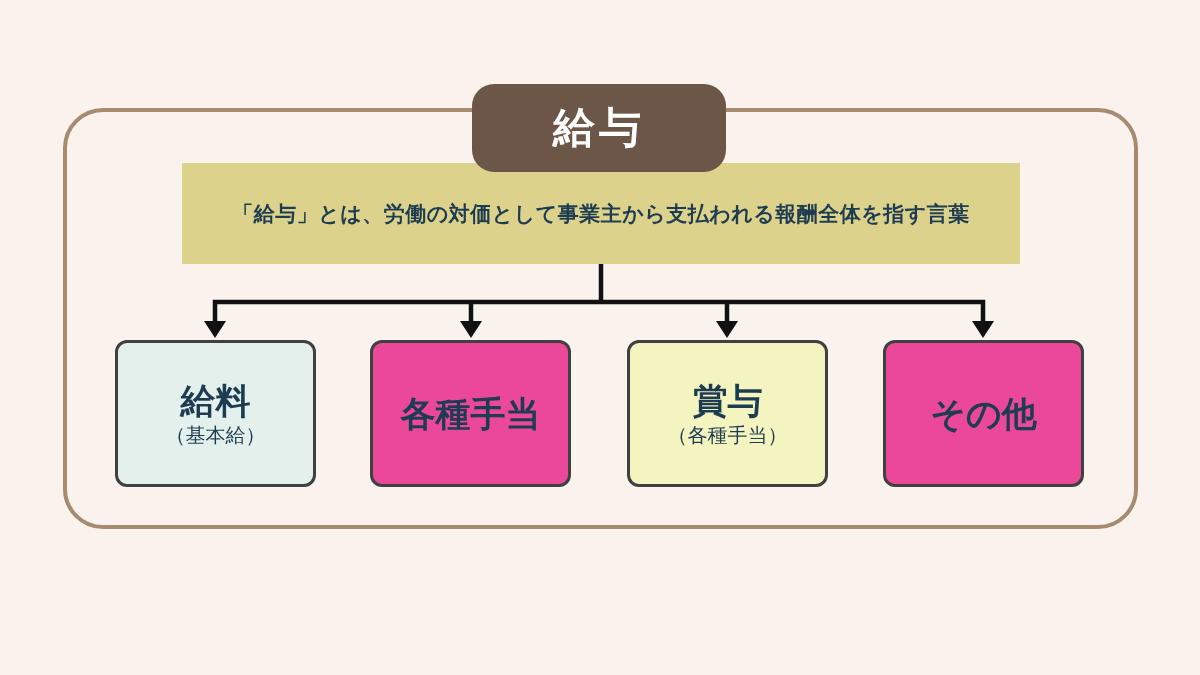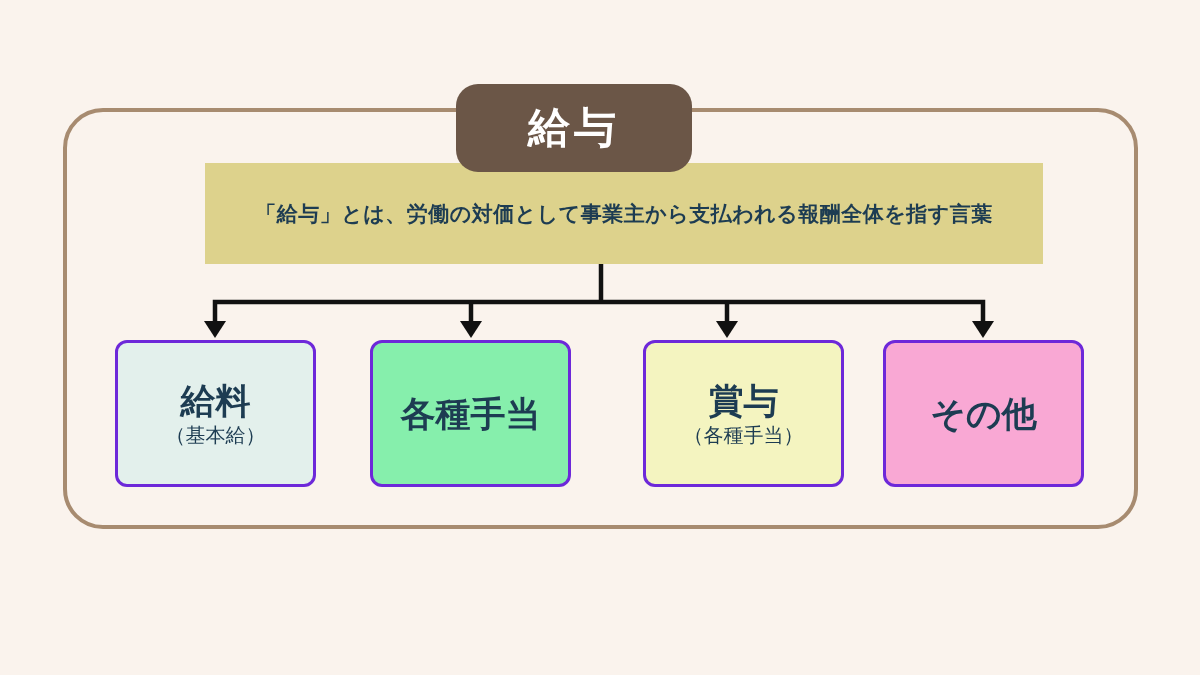--- a/index.html
+++ b/index.html
@@ -30,34 +30,33 @@
     position: absolute;
     left: 182px;
     top: 163px;
     width: 838px;
     height: 101px;
     background: #ddd28c;
     display: flex;
     align-items: center;
     justify-content: center;
     z-index: 2;
-    margin-left: 23px;
   }
   .banner-text {
     font-size: 21px;
     font-weight: bold;
     color: #1d3c52;
     letter-spacing: 0.5px;
     white-space: nowrap;
   }
   .badge {
     position: absolute;
-    left: 456px;
+    left: 472px;
     top: 84px;
-    width: 236px;
+    width: 254px;
     height: 88px;
     background: #6b5647;
     border-radius: 22px;
     display: flex;
     align-items: center;
     justify-content: center;
     z-index: 3;
   }
   .badge-label {
     font-size: 42px;
@@ -72,21 +71,21 @@
     width: 1200px;
     height: 675px;
     z-index: 1;
   }
   .cat-box {
     position: absolute;
     top: 340px;
     width: 201px;
     height: 147px;
     box-sizing: border-box;
-    border: 3px solid #6d28d9;
+    border: 3px solid #404040;
     border-radius: 12px;
     display: flex;
     flex-direction: column;
     justify-content: center;
     z-index: 2;
     text-align: center;
   }
   .cat-box.pos-0 { left: 115px; }
   .cat-box.pos-1 { left: 370px; }
   .cat-box.pos-2 { left: 627px; }
@@ -135,28 +134,28 @@
     <polygon fill="#111111" points="460,321 482,321 471,338"></polygon>
     <polygon fill="#111111" points="716,321 738,321 727,338"></polygon>
     <polygon fill="#111111" points="972,321 994,321 983,338"></polygon>
   </svg>
 
   <div class="cat-box pos-0" style="background: rgb(227, 240, 236);">
     <span class="box-main">給料</span>
     <span class="box-sub">（基本給）</span>
   </div>
 
-  <div class="cat-box pos-1" style="background: #86efac;">
+  <div class="cat-box pos-1" style="background: #ec4899;">
     <span class="box-main">各種手当</span>
 
   </div>
 
-  <div class="cat-box pos-2" style="background: rgb(244, 244, 192); margin-left: 16px;">
+  <div class="cat-box pos-2" style="background: rgb(244, 244, 192);">
     <span class="box-main">賞与</span>
     <span class="box-sub">（各種手当）</span>
   </div>
 
-  <div class="cat-box pos-3" style="background: #f9a8d4;">
+  <div class="cat-box pos-3" style="background: #ec4899;">
     <span class="box-main">その他</span>
 
   </div>
 
 </div>
 
 </body></html>

